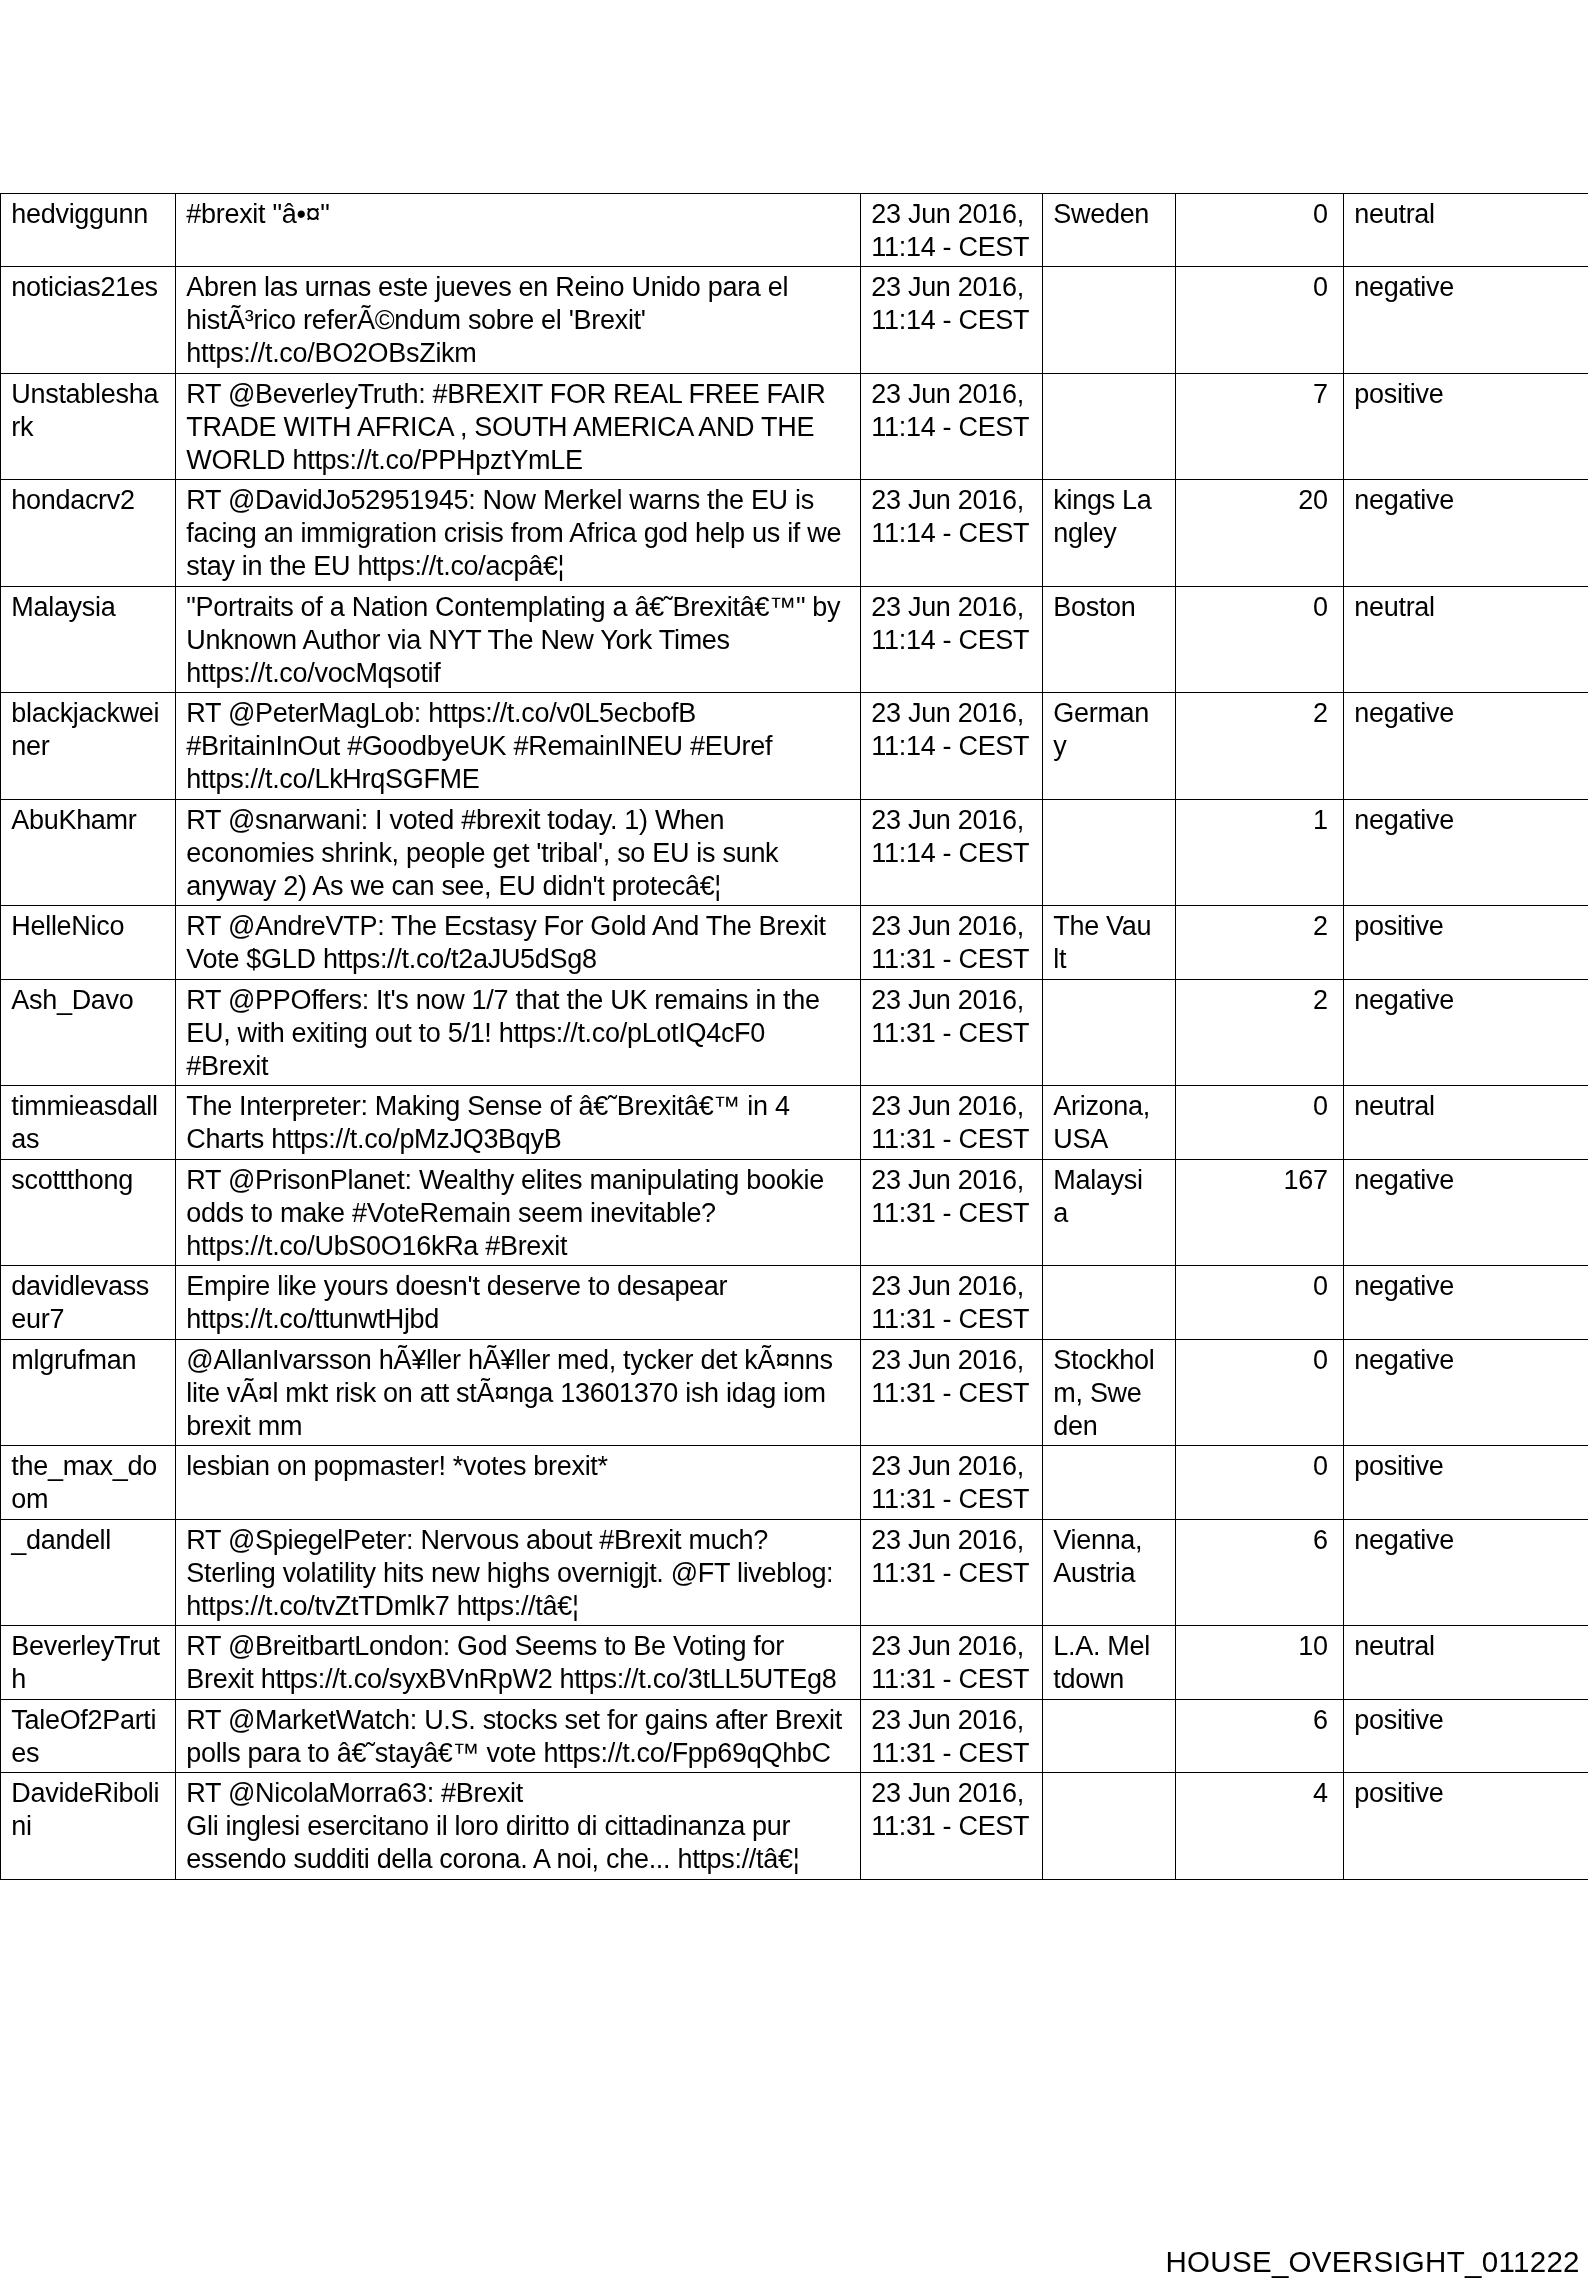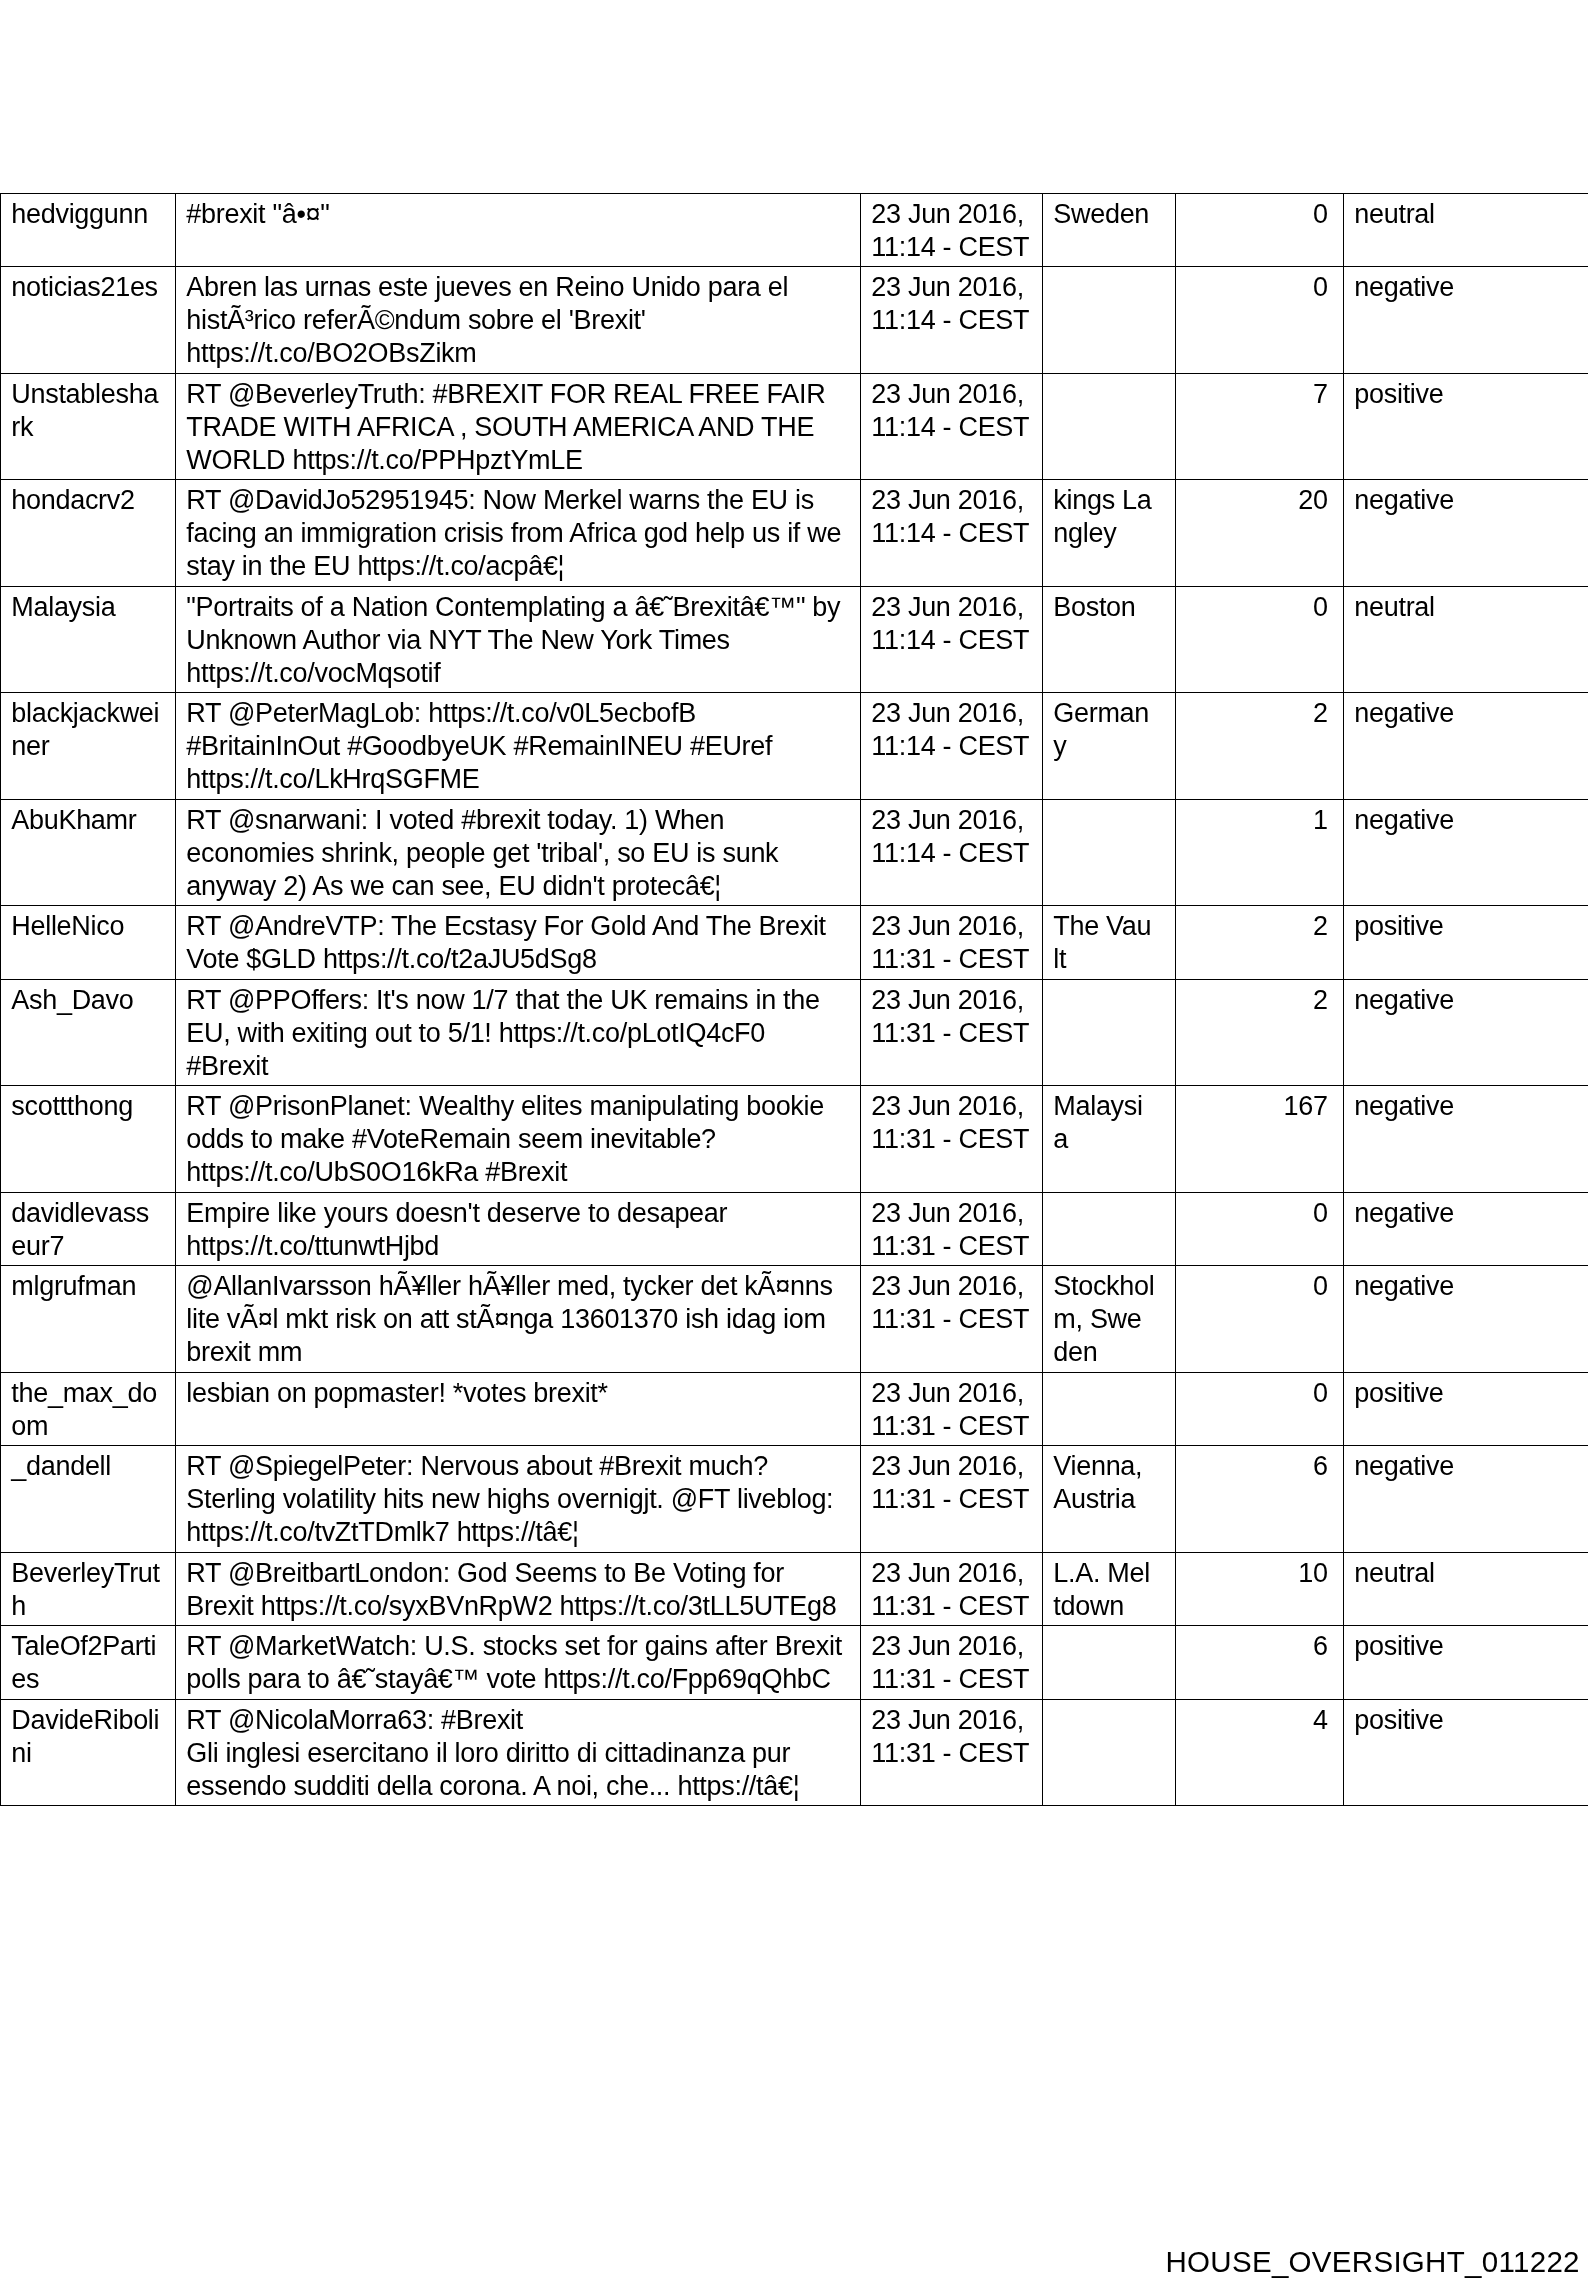--- a/index.html
+++ b/index.html
@@ -155,20 +155,31 @@
     <td class="c-tweet">RT @PPOffers: It's now 1/7 that the UK remains in the EU, with exiting out to 5/1! https://t.co/pLotIQ4cF0 #Brexit</td>
     <td class="c-date">
       <span class="dline">23 Jun 2016,</span>
       <span class="dline">11:31 - CEST</span>
     </td>
     <td class="c-loc"></td>
     <td class="c-count">2</td>
     <td class="c-sent">negative</td>
   </tr>
         <tr>
+    <td class="c-user">timmieasdallas</td>
+    <td class="c-tweet">The Interpreter: Making Sense of â€˜Brexitâ€™ in 4 Charts https://t.co/pMzJQ3BqyB</td>
+    <td class="c-date">
+      <span class="dline">23 Jun 2016,</span>
+      <span class="dline">11:31 - CEST</span>
+    </td>
+    <td class="c-loc">Arizona, USA</td>
+    <td class="c-count">0</td>
+    <td class="c-sent">neutral</td>
+  </tr>
+        <tr>
     <td class="c-user">scottthong</td>
     <td class="c-tweet">RT @PrisonPlanet: Wealthy elites manipulating bookie odds to make #VoteRemain seem inevitable? https://t.co/UbS0O16kRa #Brexit</td>
     <td class="c-date">
       <span class="dline">23 Jun 2016,</span>
       <span class="dline">11:31 - CEST</span>
     </td>
     <td class="c-loc">Malaysia</td>
     <td class="c-count">167</td>
     <td class="c-sent">negative</td>
   </tr>

